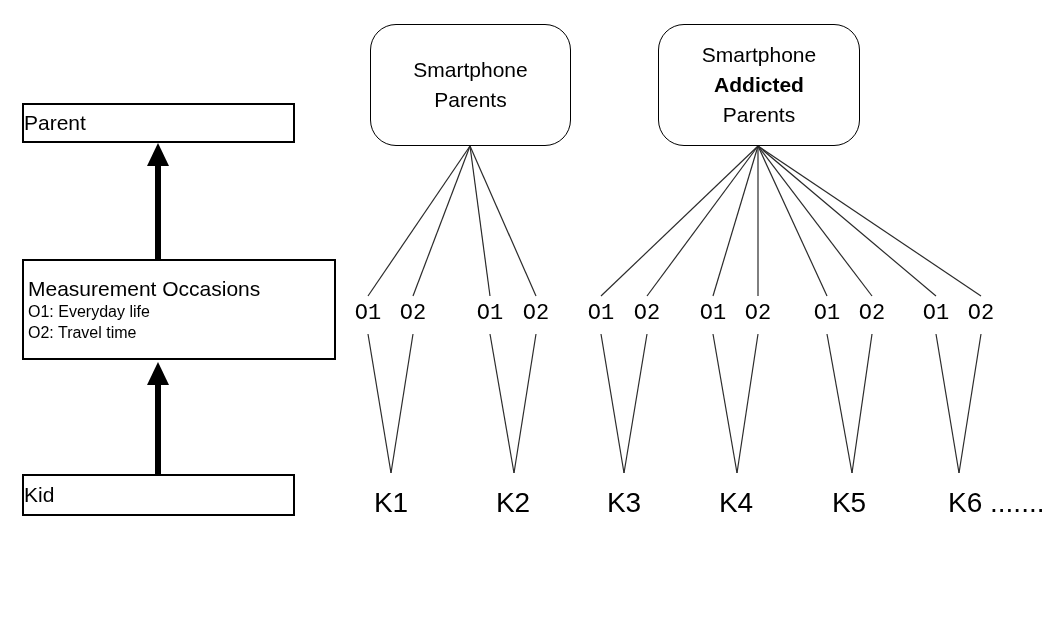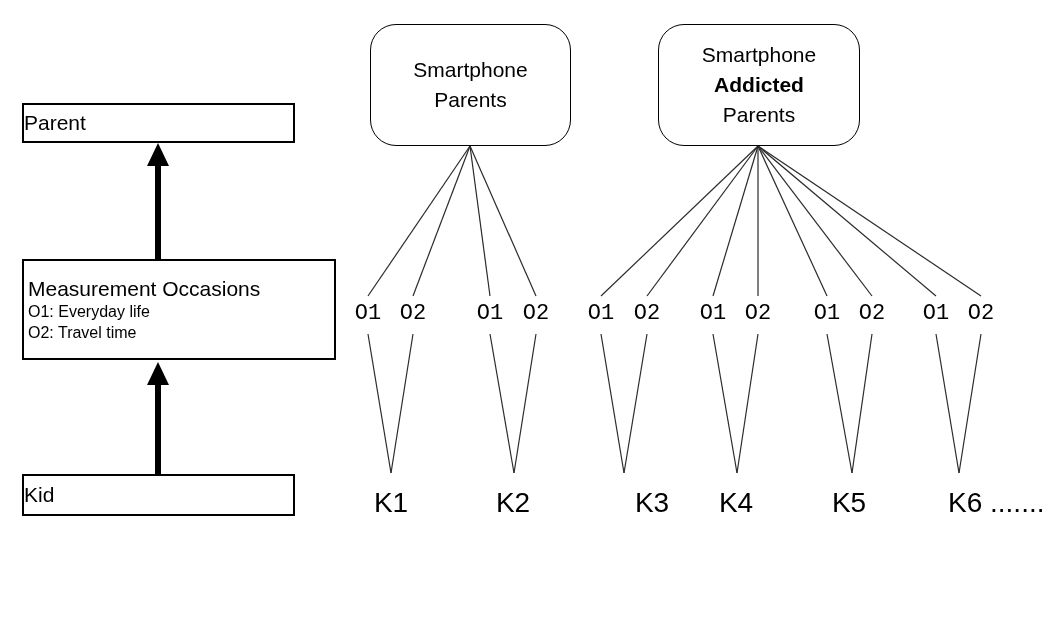--- a/index.html
+++ b/index.html
@@ -116,19 +116,19 @@
   <span class="olabel" style="left:647px">O2</span>
   <span class="olabel" style="left:713px">O1</span>
   <span class="olabel" style="left:758px">O2</span>
   <span class="olabel" style="left:827px">O1</span>
   <span class="olabel" style="left:872px">O2</span>
   <span class="olabel" style="left:936px">O1</span>
   <span class="olabel" style="left:981px">O2</span>
 
   <span class="klabel" style="left:391px">K1</span>
   <span class="klabel" style="left:513px">K2</span>
-  <span class="klabel" style="left:652px">K3</span>
+  <span class="klabel" style="left:624px">K3</span>
   <span class="klabel" style="left:736px">K4</span>
   <span class="klabel" style="left:849px">K5</span>
   <span class="klabel" style="left:948px;transform:none">K6 .......</span>
 
 
 </div>
 
 </body></html>

